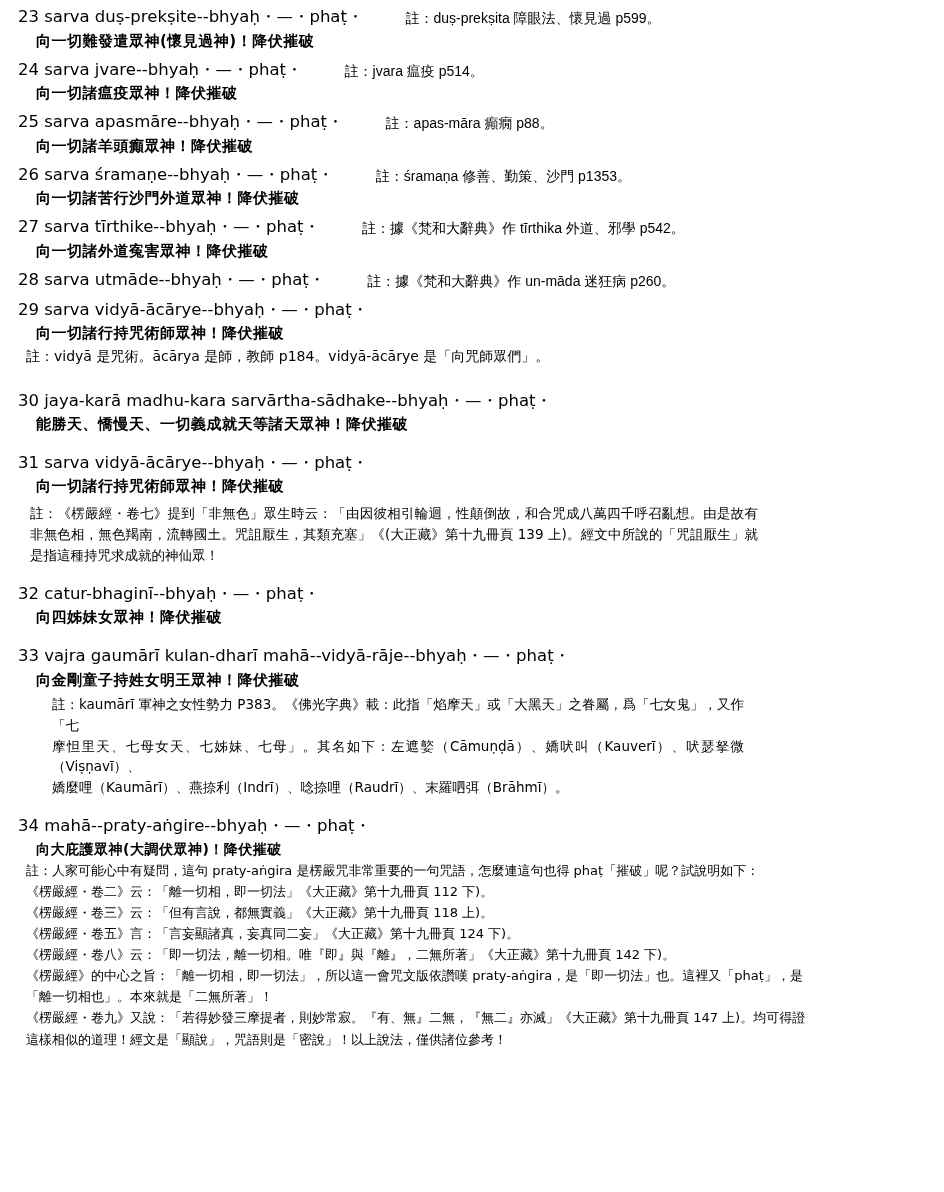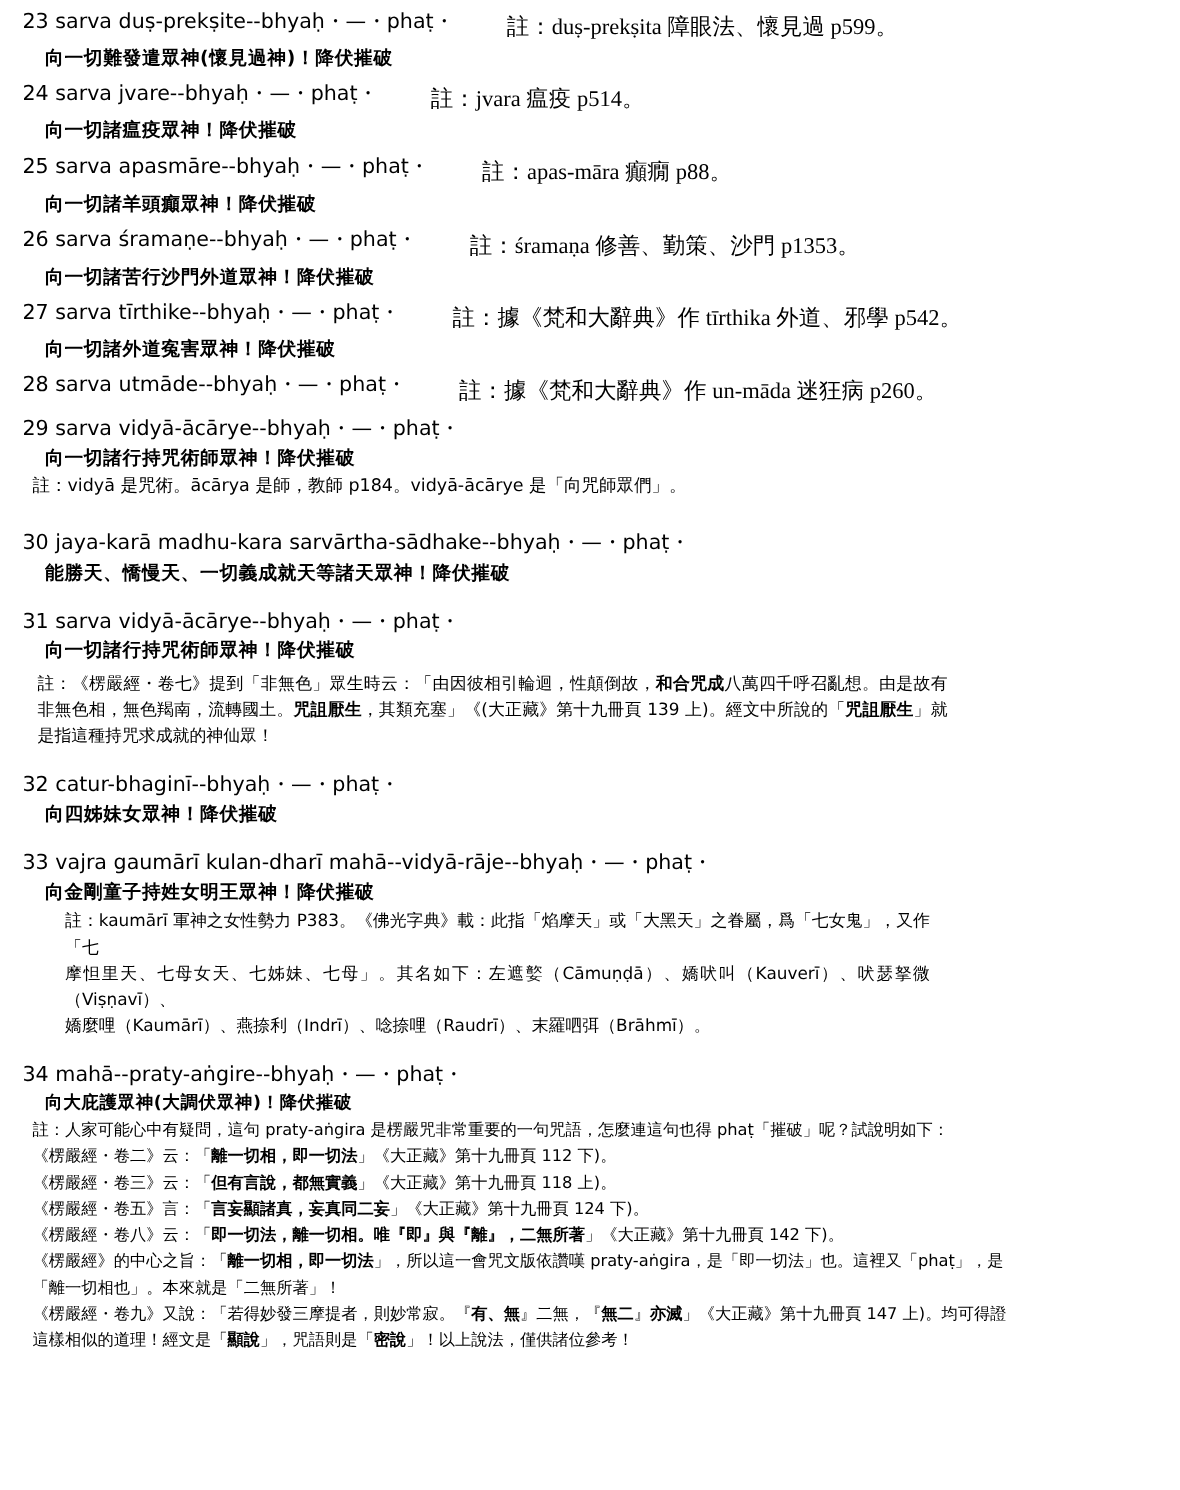--- a/index.html
+++ b/index.html
@@ -31,22 +31,22 @@
   }
   .mantra {
     font-family: "DejaVu Sans", "Liberation Sans", sans-serif;
     font-size: 16.5px;
     line-height: 1.35;
     padding-left: 18px;
     white-space: nowrap;
     flex: 0 0 auto;
   }
   .note-inline {
-    font-family: Liberation Serif, serif;
-    font-size: 18px;
+    font-family: Liberation Sans, sans-serif;
+    font-size: 14px;
     line-height: 1.4;
     margin-left: 42px;
     padding-top: 3px;
     white-space: nowrap;
     flex: 0 0 auto;
   }
   .trans {
     font-family: "DejaVu Sans", "Liberation Sans", sans-serif;
     font-weight: bold;
     font-size: 15px;
@@ -77,21 +77,21 @@
   .commentary {
     font-family: "DejaVu Sans", "Liberation Sans", sans-serif;
     font-size: 13.5px;
     line-height: 1.55;
     padding-left: 30px;
     padding-right: 14px;
     margin-top: 6px;
     text-align: justify;
   }
   .bold {
-    font-weight: bold;
+    font-weight: normal;
     margin-top: 20px;
   }
   .gap-big {
     height: 16px;
   }
   .gap-mid {
     height: 10px;
   }
   .tail {
     font-family: "DejaVu Sans", "Liberation Sans", sans-serif;

